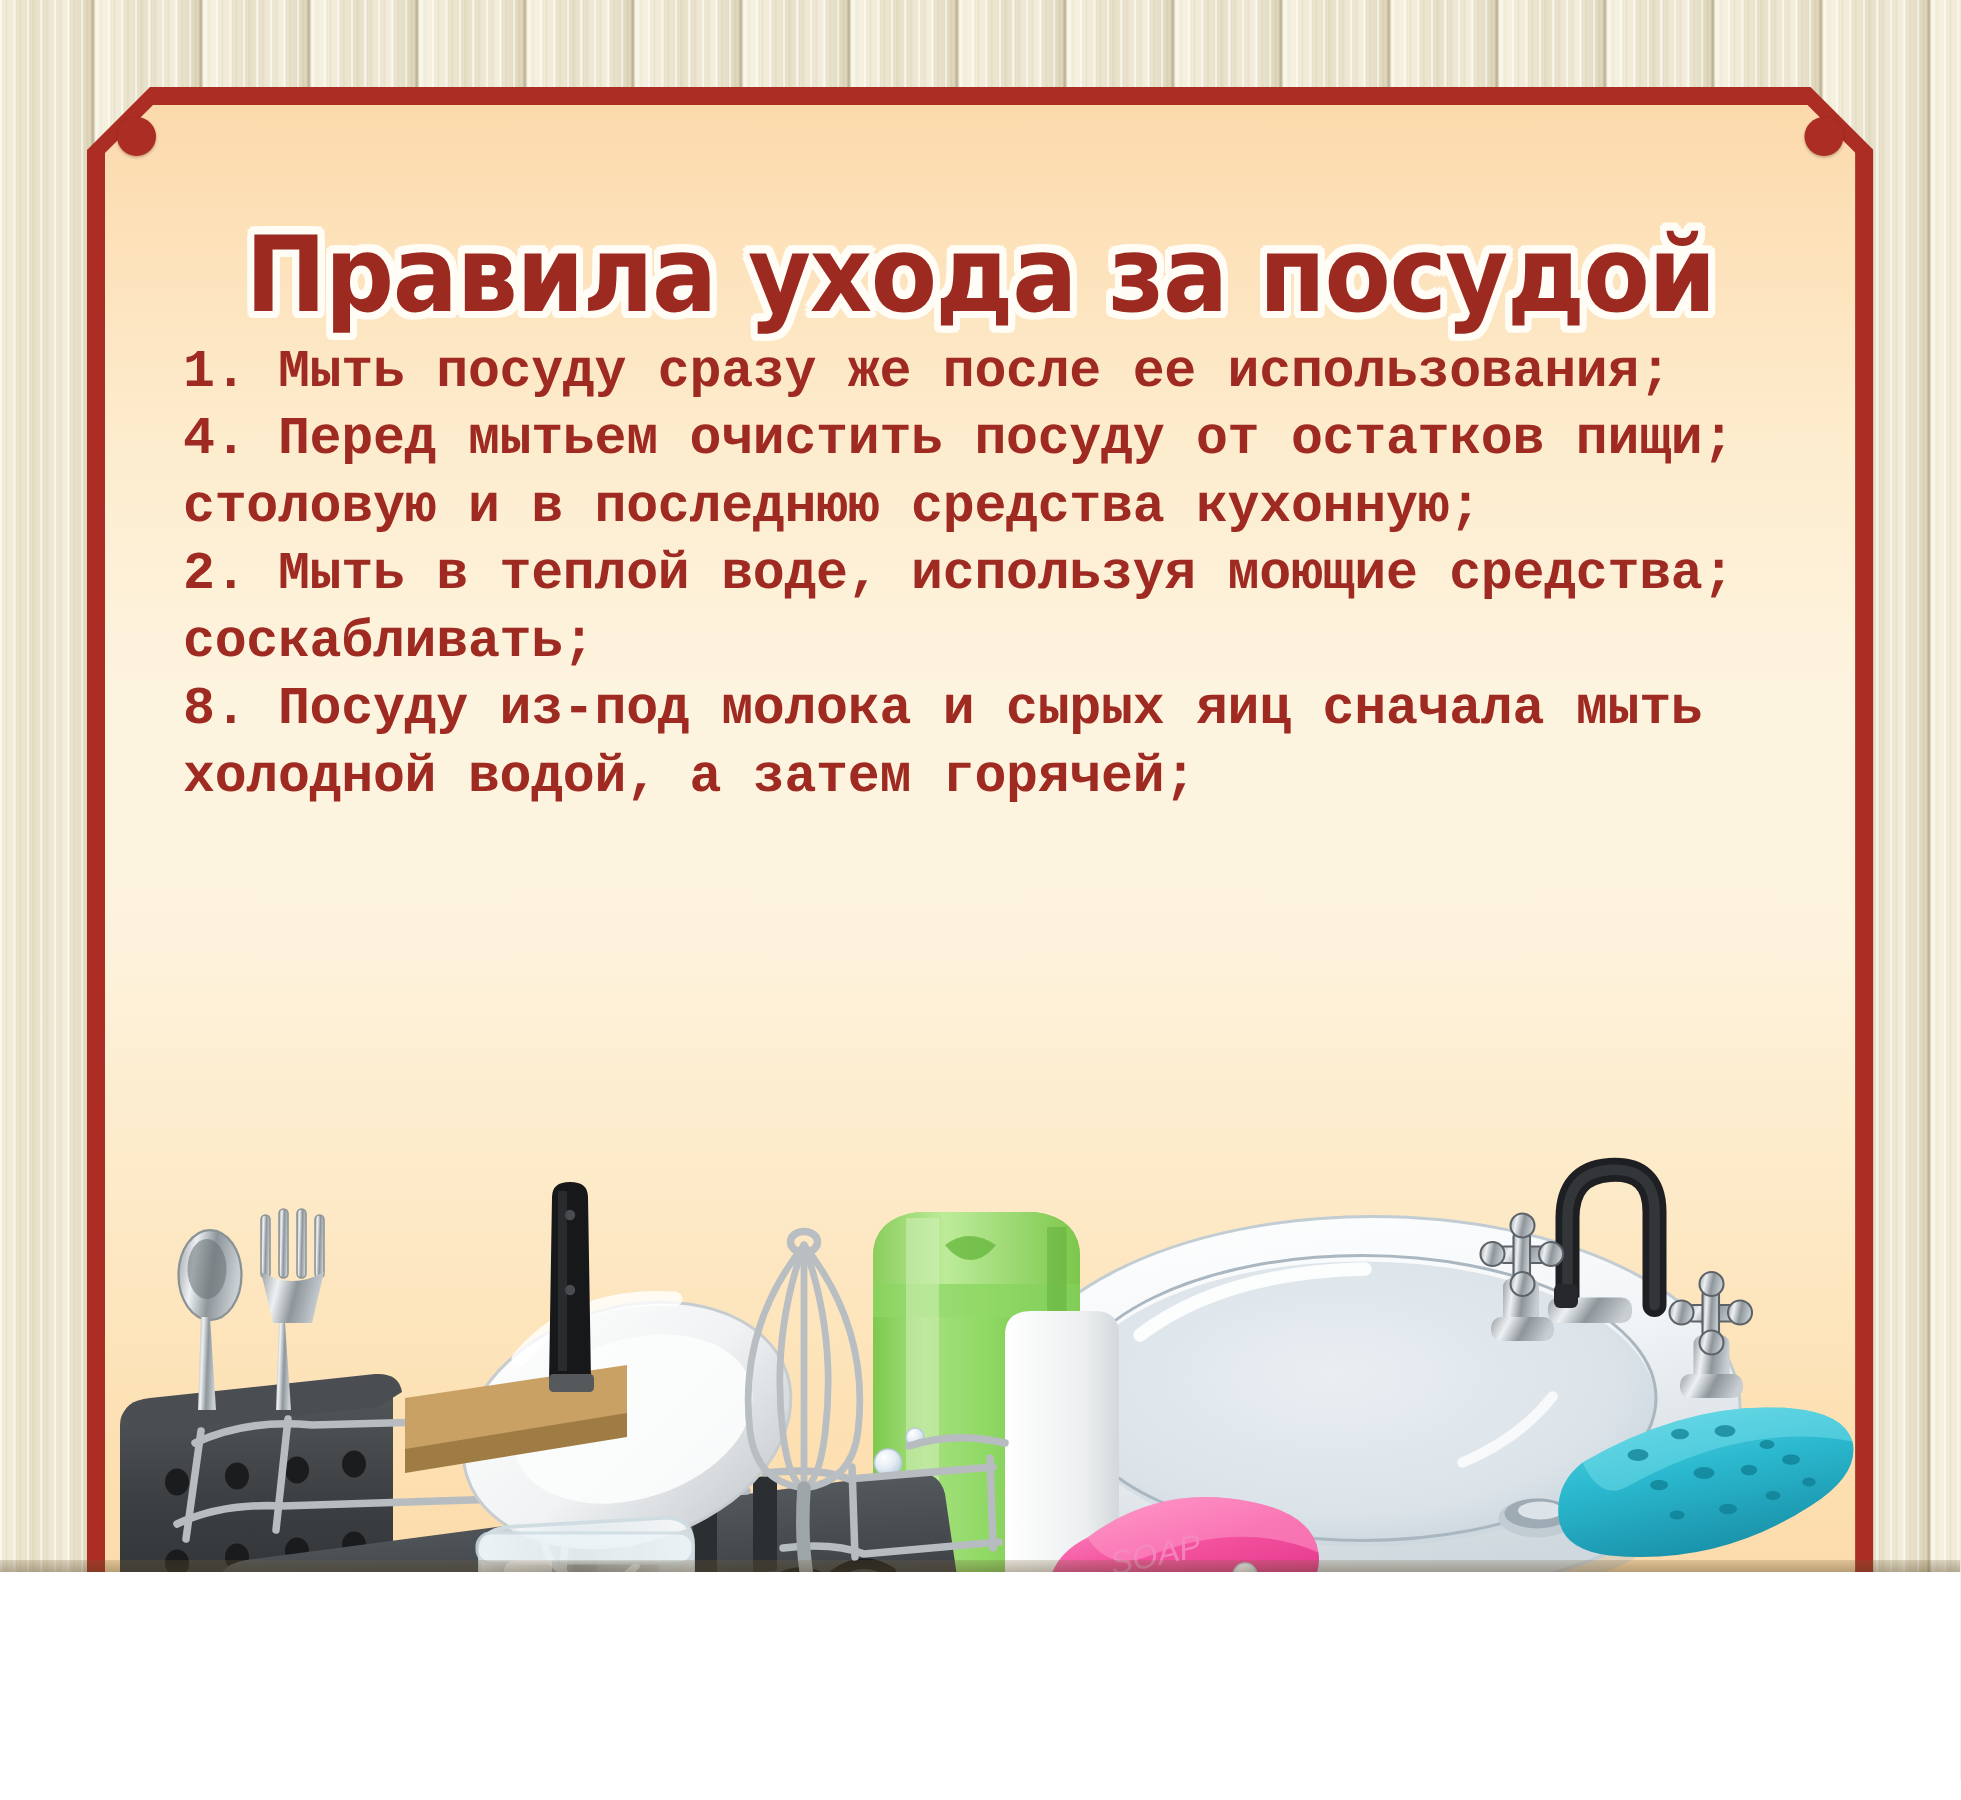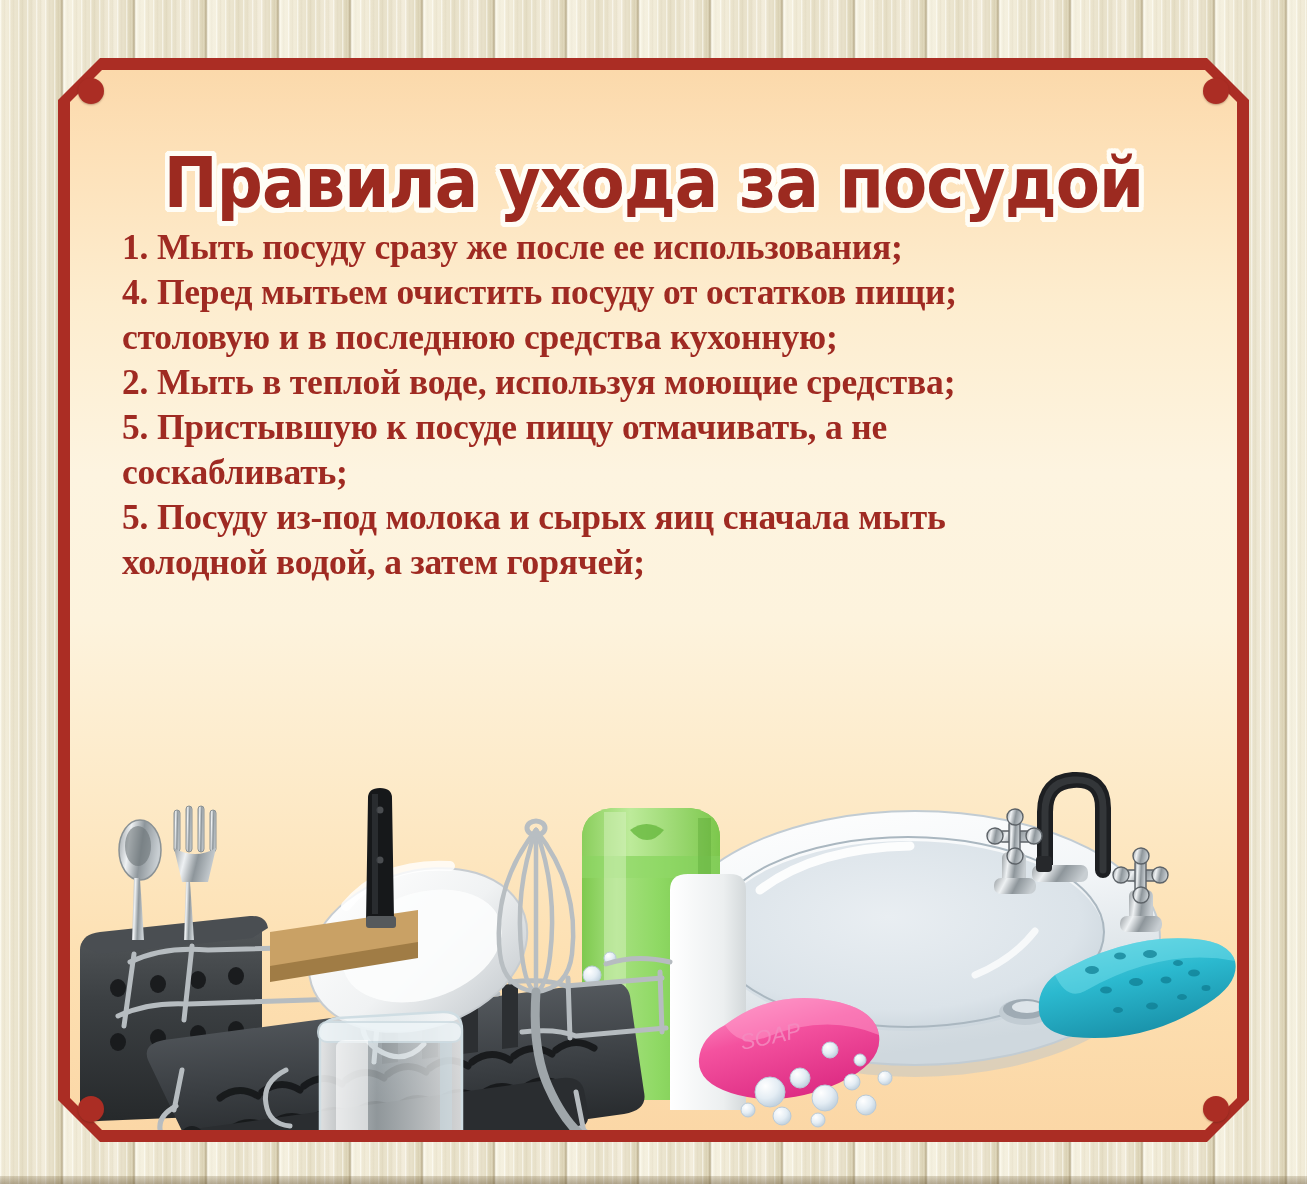--- a/index.html
+++ b/index.html
@@ -9,21 +9,21 @@
     width: 1307px;
     height: 1200px;
     overflow: hidden;
     font-family: "Liberation Serif", "DejaVu Serif", serif;
   }
 
   
   #poster {
     position: relative;
     width: 1307px;
-    height: 1184px;
+    height: 1048px;
     background-color: #e9e2cc;
     background-image:
       
       repeating-linear-gradient(90deg,
         rgba(120,105,70,0.00) 0px,
         rgba(120,105,70,0.00) 60px,
         rgba(150,130,85,0.28) 61px,
         rgba(120,100,60,0.40) 62px,
         rgba(255,253,242,0.85) 64px,
         rgba(255,253,242,0.45) 67px,
@@ -123,21 +123,21 @@
       -3px  5px 0 #fffdf6,  3px  5px 0 #fffdf6;
   }
 
   
   .rules {
     position: absolute;
     left: 52px;
     top: 155px;
     width: 1100px;
     color: #9f2a22;
-    font-family: Liberation Serif, serif;
+    font-family: Liberation Mono, monospace;
     font-weight: bold;
     font-size: 35.5px;
     line-height: 45px;
     letter-spacing: -0.2px;
   }
   .rule { margin: 0; padding: 0; }
 
   
   .art { position: absolute; left: 0; top: 0; width: 1167px; height: 1060px; pointer-events: none; }
 </style>
@@ -150,23 +150,22 @@
     <div class="panel-border"></div>
     <div class="panel-inner">
 
       <h1 class="title">Правила ухода за посудой</h1>
 
       <div class="rules">
         <p class="rule">1. Мыть посуду сразу же после ее использования;</p>
         <p class="rule">4. Перед мытьем очистить посуду от остатков пищи;</p>
         <p class="rule">столовую и в последнюю средства кухонную;</p>
         <p class="rule">2. Мыть в теплой воде, используя моющие средства;</p>
-        <p class="rule">5. Пристывшую к посуде пищу отмачивать, а не</p>
         <p class="rule">соскабливать;</p>
-        <p class="rule">5. Посуду из-под молока и сырых яиц сначала мыть</p>
+        <p class="rule">8. Посуду из-под молока и сырых яиц сначала мыть</p>
         <p class="rule">холодной водой, а затем горячей;</p>
       </div>
 
       <svg class="art" viewBox="0 0 1167 1060">
         <defs>
           <linearGradient id="gGreen" x1="0" y1="0" x2="1" y2="0">
             <stop offset="0%" stop-color="#7ec94e"></stop>
             <stop offset="25%" stop-color="#a6e07f"></stop>
             <stop offset="55%" stop-color="#8fd964"></stop>
             <stop offset="100%" stop-color="#6fbe43"></stop>

